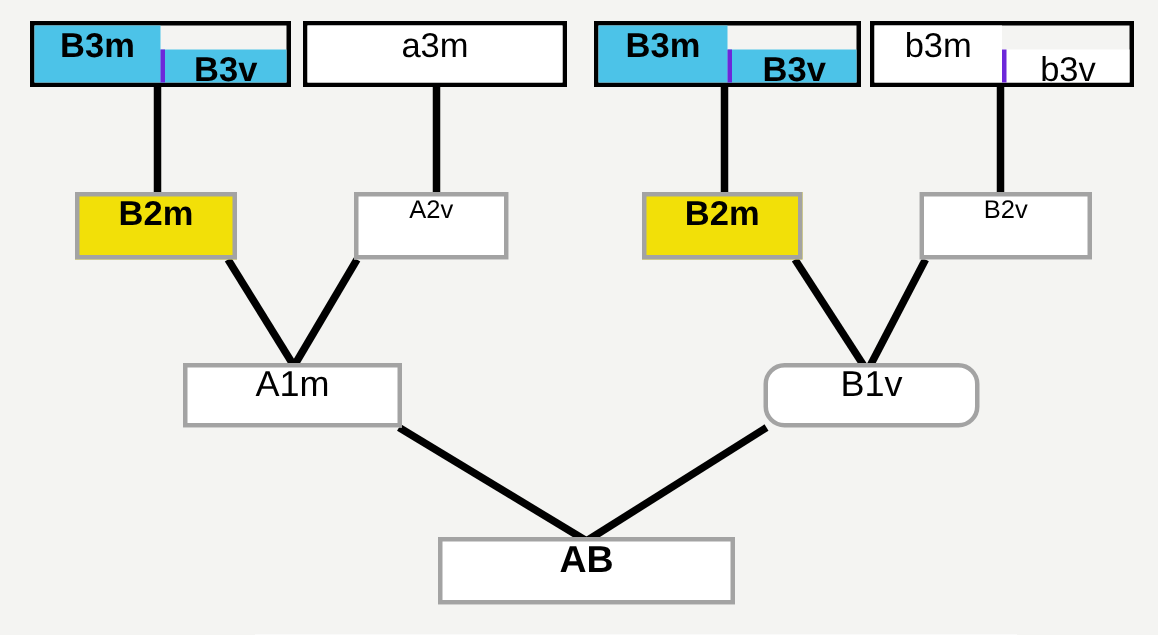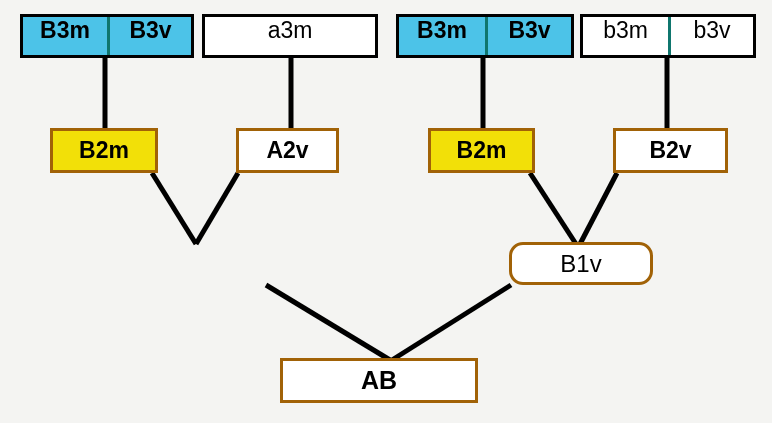--- a/index.html
+++ b/index.html
@@ -19,24 +19,24 @@
     position: absolute;
     left: 0;
     top: 0;
     width: 772px;
     height: 423px;
     pointer-events: none;
   }
   .node {
     position: absolute;
     box-sizing: border-box;
-    border: 3px solid #a16207;
+    border: 3px solid #a3a3a3;
     background: #ffffff;
     display: flex;
-    align-items: center;
+    align-items: flex-start;
     justify-content: center;
     color: #000000;
   }
   .node .lbl {
     line-height: 1;
     white-space: nowrap;
   }
   .pair {
     position: absolute;
     box-sizing: border-box;
@@ -47,29 +47,30 @@
   .pair .cell {
     box-sizing: border-box;
     flex: 1 1 50%;
     display: flex;
     align-items: flex-start;
     justify-content: center;
     color: #000000;
     background: #ffffff;
   }
   .pair .cell + .cell {
-    border-left: 3px solid #0f766e;
+    border-left: 3px solid #6d28d9;
+    margin-top: 16px;
   }
   .pair.blue .cell { background: #4cc3e8; }
   .node.yellow { background: #f2e008; }
 
   .f-leaf  { font-size: 23px; font-weight: bold; }
   .f-leaf-plain { font-size: 23px; font-weight: normal; }
   .f-mid   { font-size: 23px; font-weight: bold; }
-  .f-mid-plain { font-size: 23px; font-weight: bold; }
+  .f-mid-plain { font-size: 17px; font-weight: normal; }
   .f-low   { font-size: 24px; font-weight: normal; }
   .f-root  { font-size: 25px; font-weight: bold; }
 </style>
 </head>
 <body>
 
 <div id="canvas">
 
   <svg id="edges" width="772" height="423" viewBox="0 0 772 423">
     <g stroke="#000000" stroke-width="5" stroke-linecap="butt" fill="none">
@@ -131,22 +132,25 @@
   </div>
 
   <div class="node yellow" style="left:428px; top:128px; width:107px; height:45px;">
     <span class="lbl f-mid">B2m</span>
   </div>
 
   <div class="node" style="left:613px; top:128px; width:115px; height:45px;">
     <span class="lbl f-mid-plain">B2v</span>
   </div>
 
+  <div class="node" style="left:122px; top:242px; width:146px; height:43px;">
+    <span class="lbl f-low">A1m</span>
+  </div>
 
   <div class="node" style="left:509px; top:242px; width:144px; height:43px;border-radius:14px;">
     <span class="lbl f-low">B1v</span>
   </div>
 
-  <div class="node" style="left:280px; top:358px; width:198px; height:45px;">
+  <div class="node" style="left:292px; top:358px; width:198px; height:45px;">
     <span class="lbl f-root">AB</span>
   </div>
 
 </div>
 
 </body></html>

